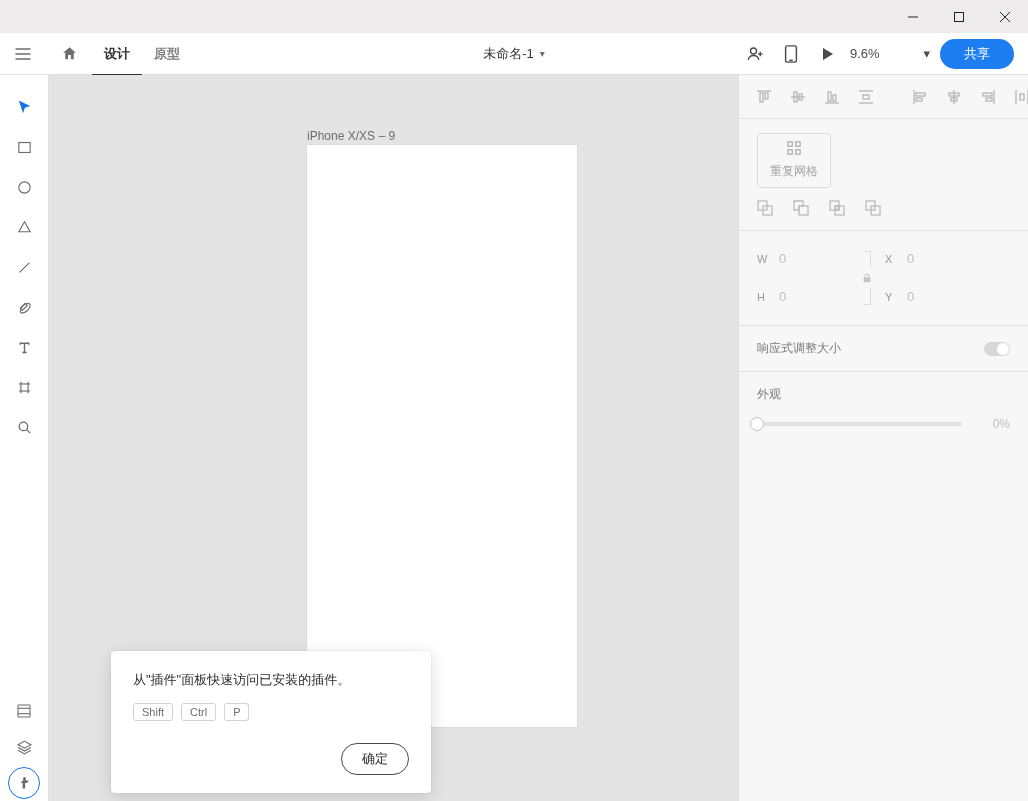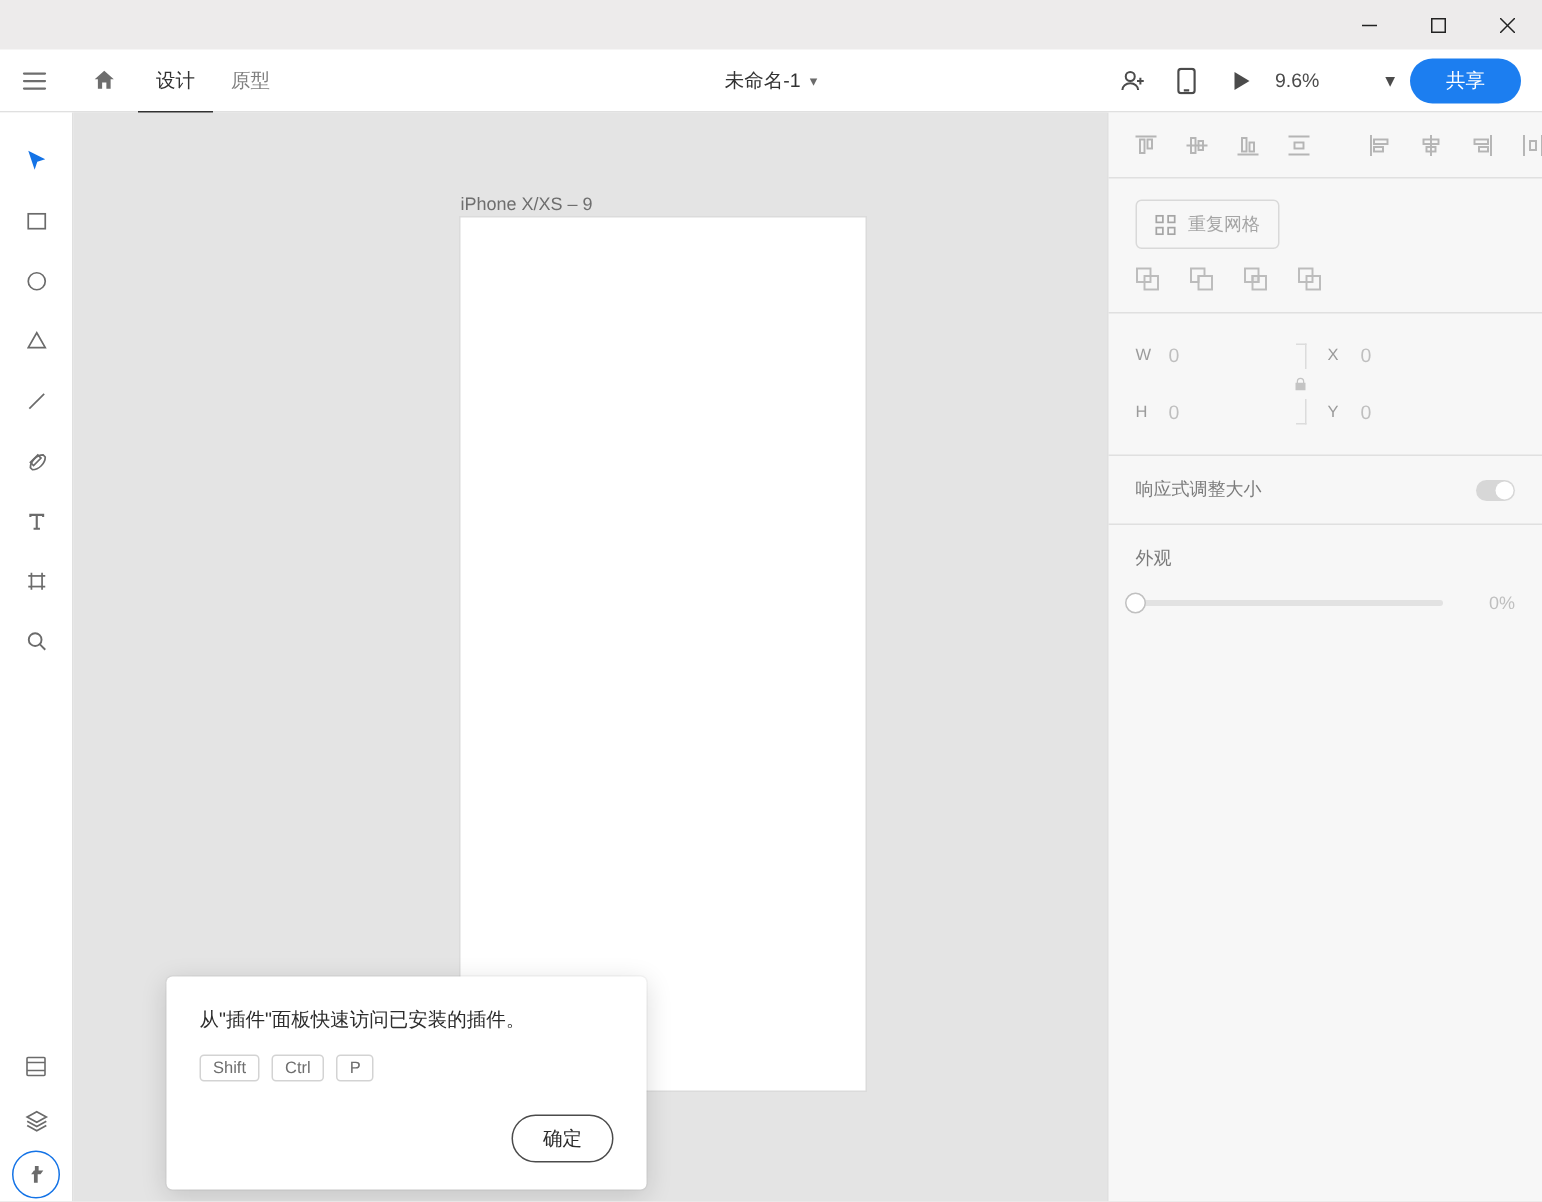--- a/index.html
+++ b/index.html
@@ -20,21 +20,21 @@
   html,body{margin:0;padding:0;height:100%;width:100%;font-family:"Segoe UI","Microsoft YaHei",Arial,sans-serif;font-size:12px;color:var(--text);background:var(--titlebar);}
   .window{width:1028px;height:801px;position:relative;overflow:hidden;background:var(--titlebar);}
   
   .titlebar{height:33px;display:flex;justify-content:flex-end;align-items:center;}
   .win-ctrl{width:46px;height:33px;display:flex;align-items:center;justify-content:center;color:#222;}
   .win-ctrl svg{width:10px;height:10px;}
   
   .topnav{height:42px;background:var(--white);border-bottom:1px solid var(--border);display:flex;align-items:center;position:relative;}
   .topnav .left{display:flex;align-items:center;gap:0;height:100%;}
   .topnav .icon-btn{width:46px;height:42px;display:flex;align-items:center;justify-content:center;color:#6e6e6e;}
-  .tab{height:42px;display:flex;align-items:center;padding:0 12px;font-size:13px;color:var(--text-dim);position:relative;}
+  .tab{height:42px;display:flex;align-items:center;padding:0 12px;font-size:13px;color:var(--text-dim);position:relative;font-weight:bold;}
   .tab.active{color:var(--text);}
   .tab.active::after{content:"";position:absolute;left:0;right:0;bottom:-1px;height:2px;background:#323232;}
   .center{position:absolute;left:50%;transform:translateX(-50%);display:flex;align-items:center;gap:6px;font-size:13px;color:var(--text);}
   .center .chev{font-size:10px;color:#6b6b6b;}
   .right{margin-left:auto;display:flex;align-items:center;gap:10px;height:100%;padding-right:14px;}
   .right .icon{width:26px;height:42px;display:flex;align-items:center;justify-content:center;color:#4b4b4b;}
   .zoom{display:flex;align-items:center;gap:2px;width:80px;justify-content:space-between;color:#4b4b4b;}
   .zoom span{font-size:13px;}
   .share{background:var(--accent2);color:#fff;border:none;border-radius:16px;height:30px;padding:0 24px;font-size:13px;}
   
@@ -60,21 +60,21 @@
   .key{border:1px solid #d3d3d3;border-radius:3px;padding:2px 8px;font-size:11px;color:#6e6e6e;background:#fff;}
   .pop-actions{display:flex;justify-content:flex-end;}
   .pill{border:1.5px solid #4b4b4b;background:transparent;border-radius:16px;padding:6px 20px;font-size:13px;color:#2c2c2c;}
   
   .rpanel{width:290px;background:var(--panel);border-left:1px solid var(--border);display:flex;flex-direction:column;}
   .align-row{height:44px;border-bottom:1px solid var(--border);display:flex;align-items:center;padding:0 16px;gap:0;}
   .align-grp{display:flex;gap:16px;}
   .align-sep{width:1px;height:20px;background:#e7e7e7;margin:0 18px;}
   .abtn{width:18px;height:18px;display:flex;align-items:center;justify-content:center;color:#b5b5b5;}
   .section{border-bottom:1px solid var(--border);padding:14px 18px;}
-  .repeat{display:flex;align-items:center;gap:8px;border:1px solid var(--border2);border-radius:4px;padding:7px 12px;width:fit-content;color:#a5a5a5;margin-bottom:12px;font-size:12px;}
+  .repeat{display:flex;align-items:center;gap:8px;border:1px solid var(--border2);border-radius:4px;padding:7px 12px;width:fit-content;color:#a5a5a5;margin-bottom:12px;font-size:12px;flex-direction:column;}
   .bool-row{display:flex;gap:20px;color:#bcbcbc;}
   .bool-row .b{width:16px;height:16px;}
   .geom{display:grid;grid-template-columns:14px 70px 20px 14px 70px;row-gap:22px;column-gap:8px;align-items:center;color:var(--text-dim2);padding:6px 0;}
   .geom label{font-size:11px;text-transform:uppercase;color:#9b9b9b;}
   .geom .val{font-size:13px;color:#bfbfbf;border-bottom:1px solid transparent;}
   .lock-col{grid-row:1 / span 2;grid-column:3;display:flex;align-items:center;justify-content:center;position:relative;height:100%;}
   .lock-col svg{width:10px;height:10px;color:#c4c4c4;}
   .lock-col::before,.lock-col::after{content:"";position:absolute;width:6px;height:16px;border:1px solid #dcdcdc;border-left:none;}
   .lock-col::before{top:0;border-bottom:none;}
   .lock-col::after{bottom:0;border-top:none;}

